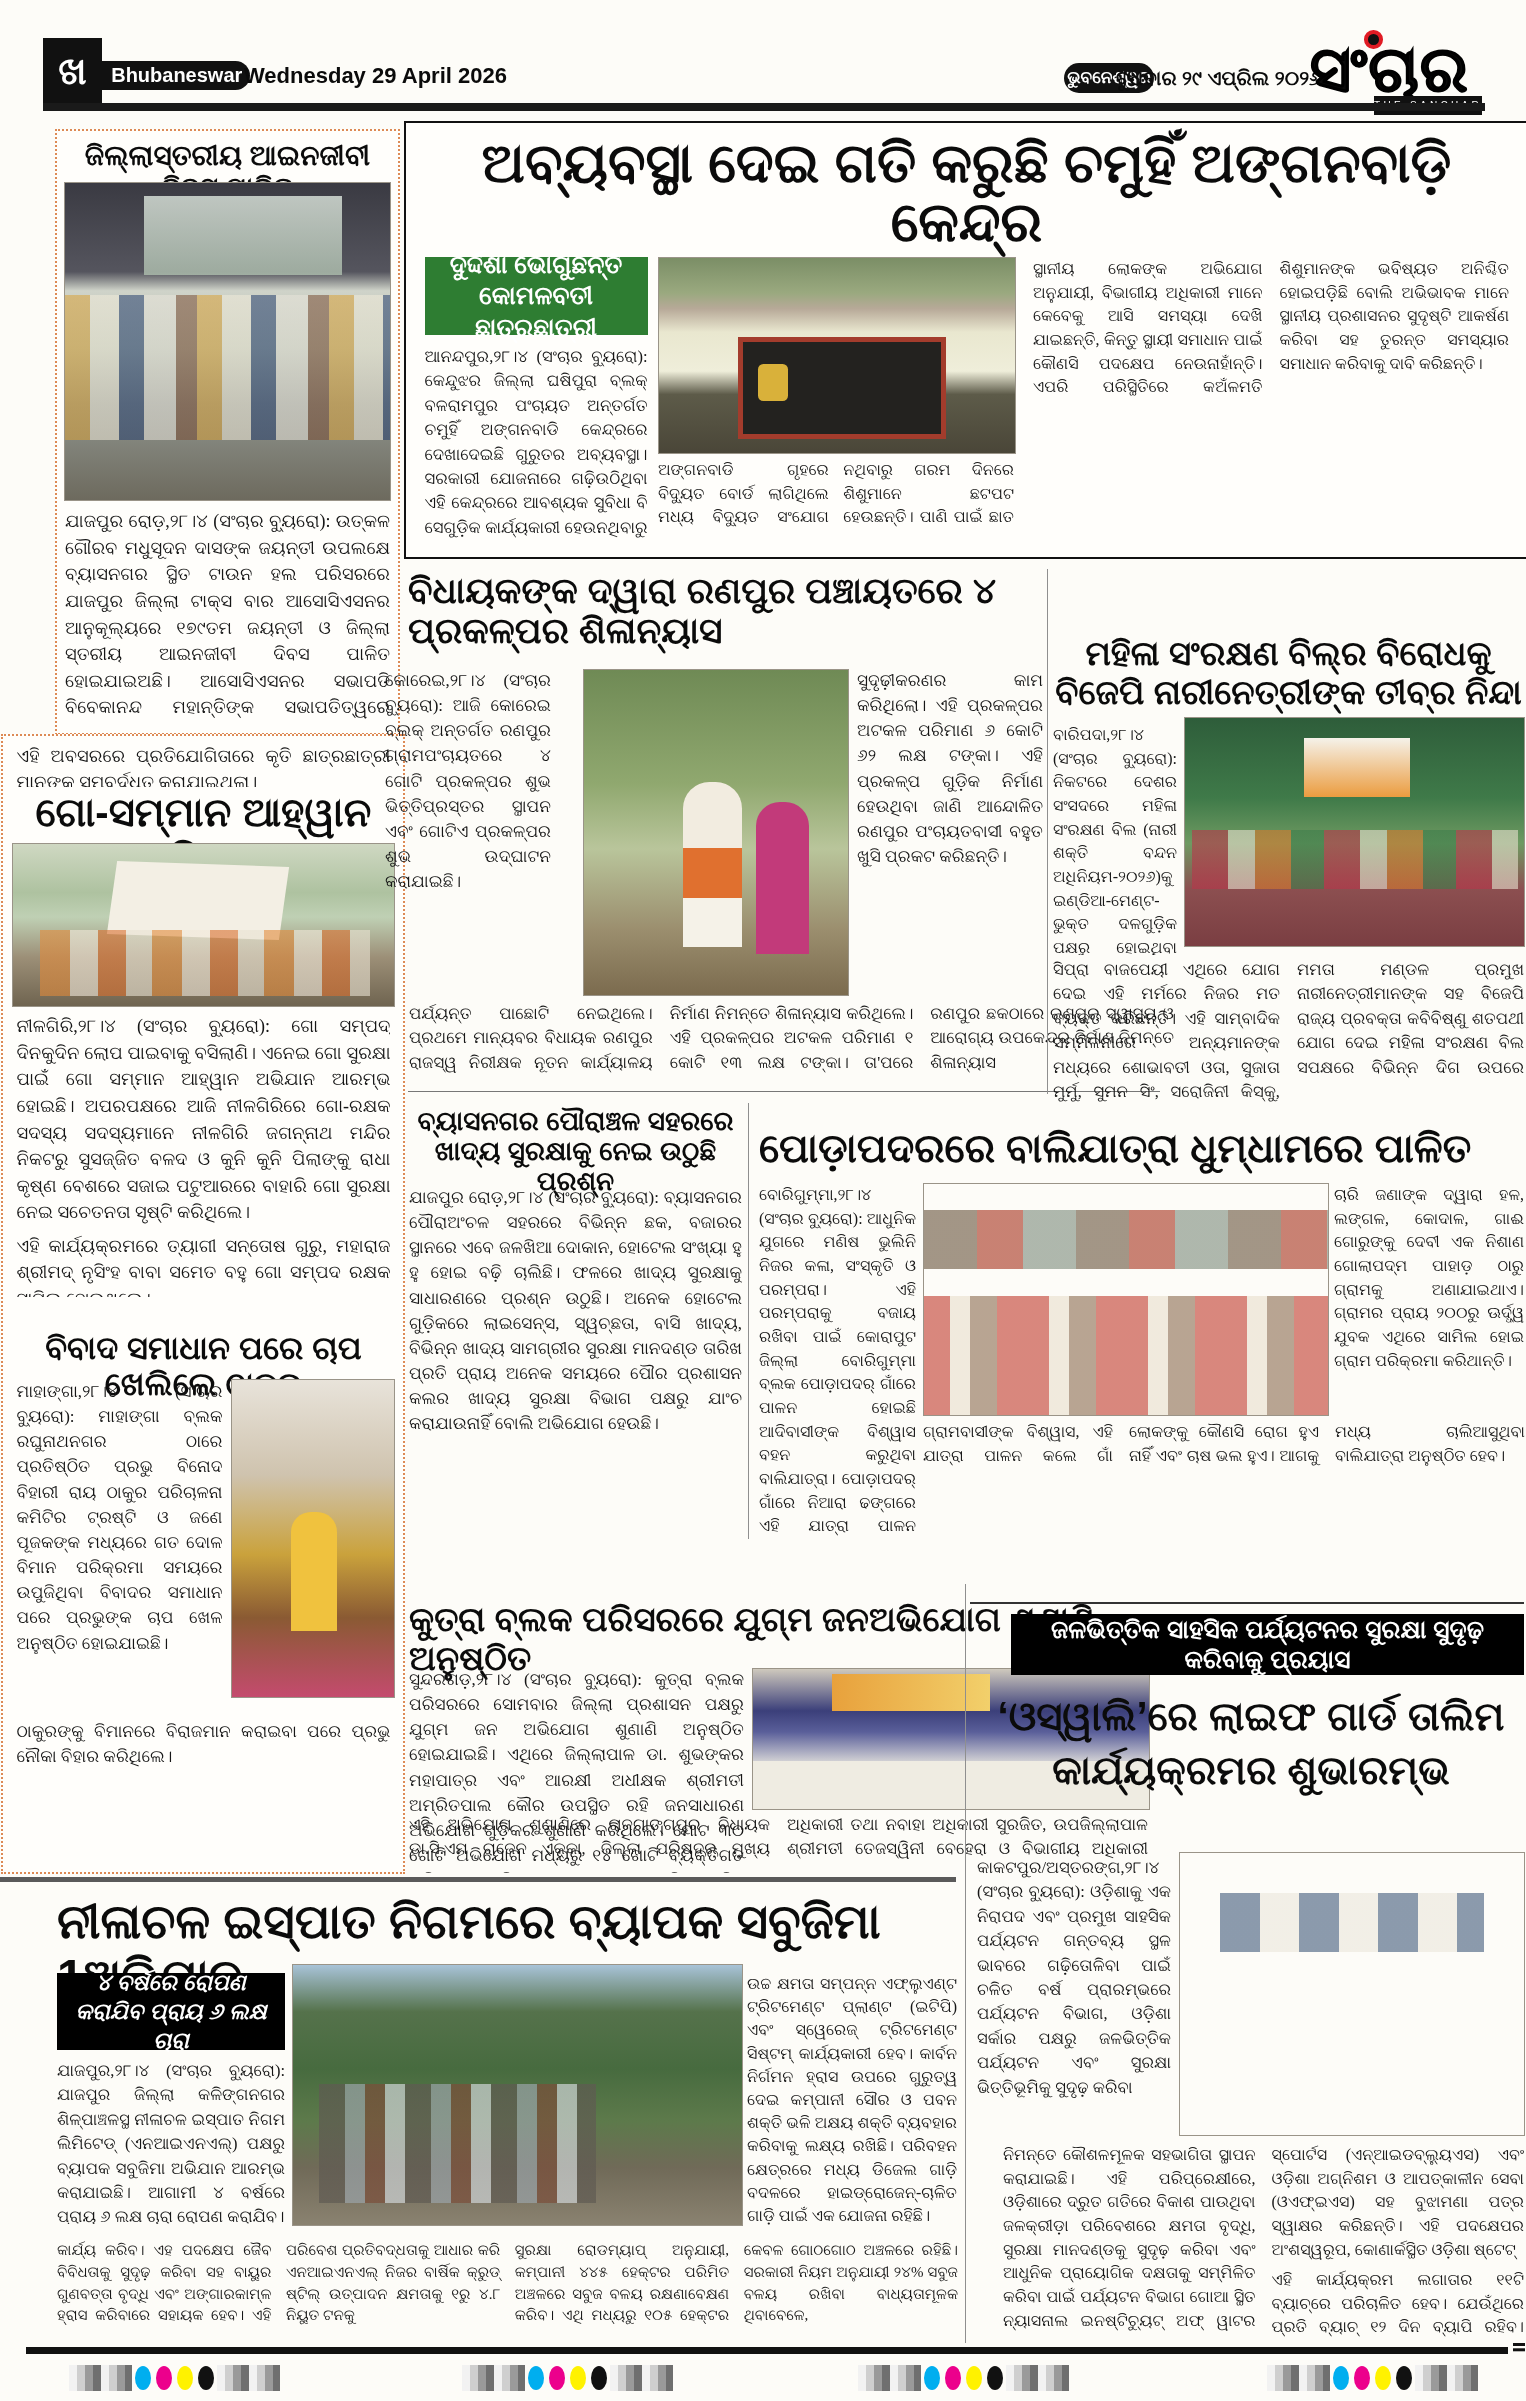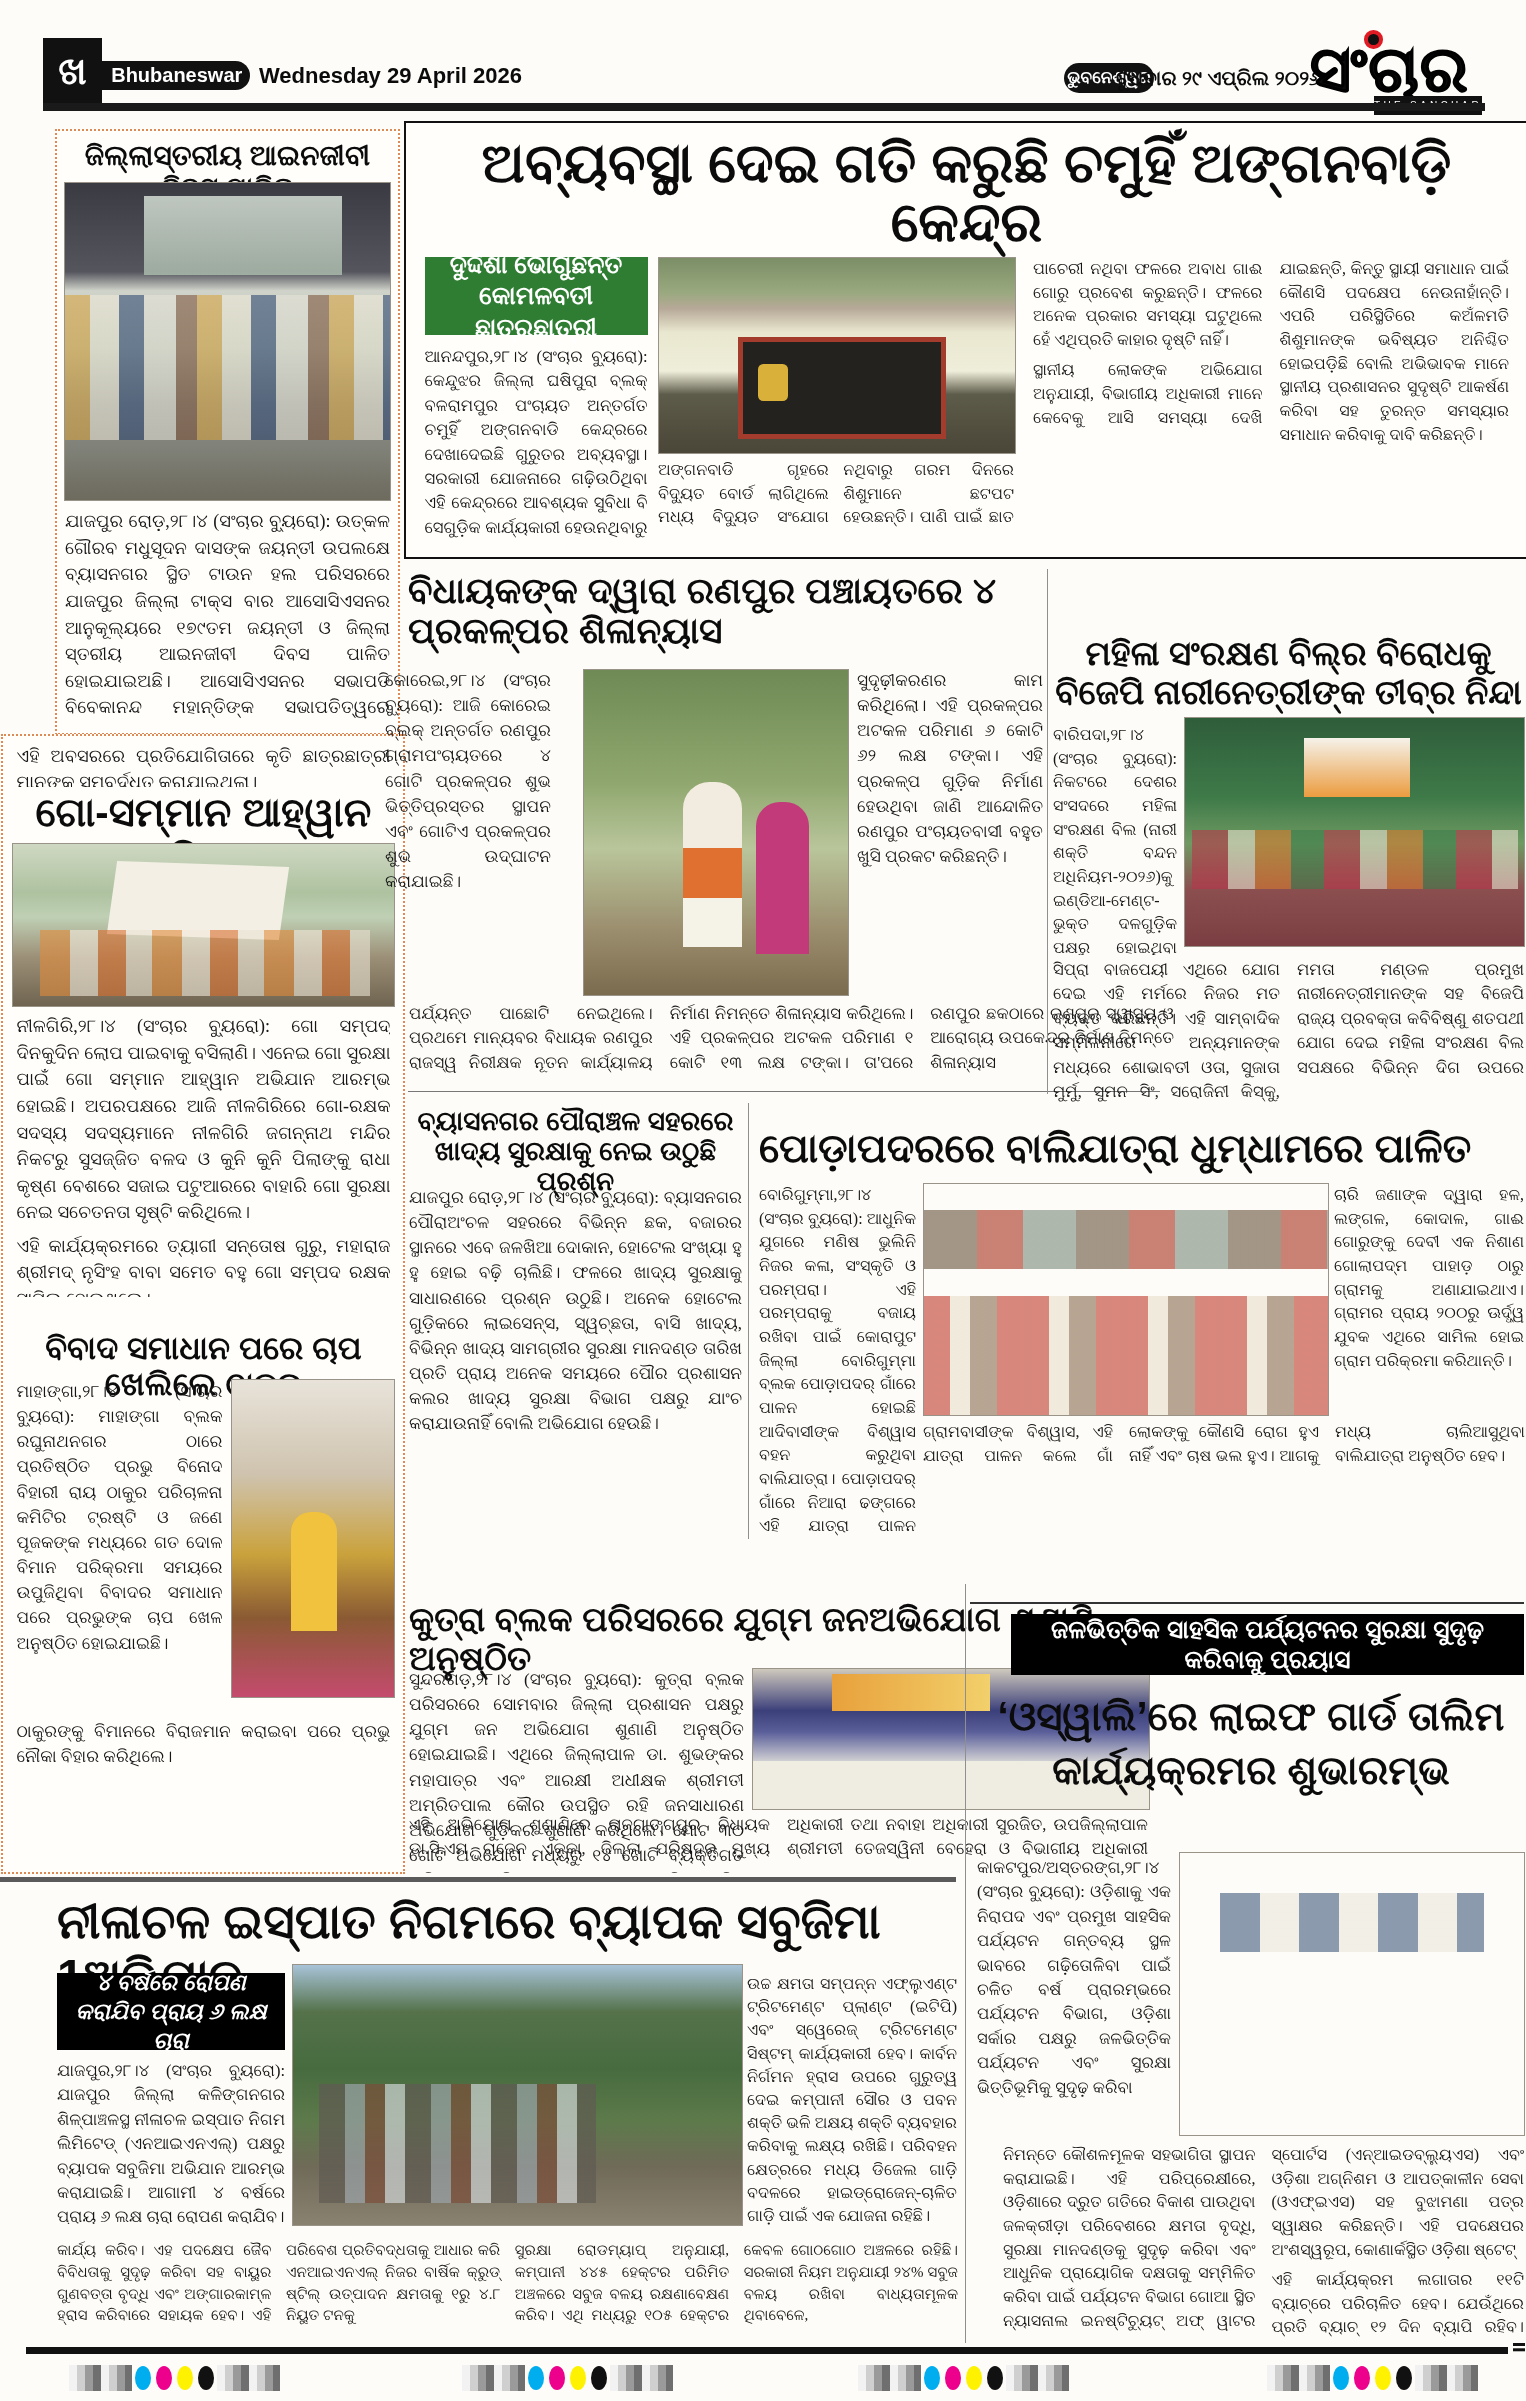--- a/index.html
+++ b/index.html
@@ -25,21 +25,21 @@
 <body>
 
 <div id="page">
 
   <div class="abs" style="left:43px;top:38px;width:59px;height:66px;background:#111;color:#fff;display:flex;align-items:center;justify-content:center;font-size:38px;font-weight:bold;">
     <span>ଖ</span>
   </div>
   <div class="abs hl" style="left:102px;top:61px;width:139px;height:29px;background:#111;color:#fff;border-radius:0 14.5px 14.5px 0;font-size:20px;line-height:29px;padding-left:9.2px;">
     <span>Bhubaneswar</span>
   </div>
-  <div class="abs hl" style="left:259px;top:63px;font-size:22px;">
+  <div class="abs hl" style="left:244px;top:63px;font-size:22px;">
     <span>Wednesday 29 April 2026</span>
   </div>
 
   <div class="abs hl" style="left:1064px;top:63px;width:90px;height:30px;background:#111;color:#fff;border-radius:16px;font-size:17px;line-height:30px;text-align:center;">
     <span>ଭୁବନେଶ୍ୱର</span>
   </div>
   <div class="abs hl" style="left:1116px;top:67px;font-size:20px;">
     <span>ବୁଧବାର ୨୯ ଏପ୍ରିଲ ୨୦୨୬</span>
   </div>
 
@@ -76,21 +76,20 @@
     </div>
     <div class="photo" style="left:252px;top:134px;width:356px;height:195px;background:
            linear-gradient(180deg,#7b8e66 0%,#9aa97f 18%,#b7a998 26%,#e9e7cf 38%,#efeeda 58%,#5d5b49 70%,#4a4638 100%);">
       <div class="abs" style="left:79px;top:79px;width:198px;height:92px;background:#23221f;border:5.3px solid #a33c2c;"></div>
       <div class="abs" style="left:99px;top:106px;width:30px;height:37px;background:#d9b13a;border-radius:5.3px;"></div>
     </div>
     <div class="body-txt" style="position:absolute;left:252px;top:335px;width:356px;height:84px;column-count:2;column-gap:14.5px;font-size:16px;">
       <p>ଅଙ୍ଗନବାଡି ଗୃହରେ ବିଦ୍ୟୁତ ବୋର୍ଡ ଲାଗିଥିଲେ ମଧ୍ୟ ବିଦ୍ୟୁତ ସଂଯୋଗ ନଥିବାରୁ ଗରମ ଦିନରେ ଶିଶୁମାନେ ଛଟପଟ ହେଉଛନ୍ତି। ପାଣି ପାଇଁ ଛାତ ଉପରେ ଟାଙ୍କି ରହିଥିଲେ ବି ପାଣି ଯୋଗାଣ ବ୍ୟବସ୍ଥା ନାହିଁ। ସେହିପରି, ଲାଟ୍ରିନ୍ ଥିଲେ ବି ତାହା ବ୍ୟବହାର ଯୋଗ୍ୟ ହୋଇନାହିଁ।</p>
     </div>
     <div class="body-txt" style="position:absolute;left:627px;top:134px;width:476px;height:288px;column-count:2;column-gap:17px;font-size:16px;">
-      <p>ପାଚେରୀ ନଥିବା ଫଳରେ ଅବାଧ ଗାଈ ଗୋରୁ ପ୍ରବେଶ କରୁଛନ୍ତି। ଫଳରେ ଅନେକ ପ୍ରକାର ସମସ୍ୟା ଘଟୁଥିଲେ ହେଁ ଏଥିପ୍ରତି କାହାର ଦୃଷ୍ଟି ନାହିଁ।</p>
       <p>ସ୍ଥାନୀୟ ଲୋକଙ୍କ ଅଭିଯୋଗ ଅନୁଯାୟୀ, ବିଭାଗୀୟ ଅଧିକାରୀ ମାନେ କେବେକୁ ଆସି ସମସ୍ୟା ଦେଖି ଯାଇଛନ୍ତି, କିନ୍ତୁ ସ୍ଥାୟୀ ସମାଧାନ ପାଇଁ କୌଣସି ପଦକ୍ଷେପ ନେଉନାହାଁନ୍ତି। ଏପରି ପରିସ୍ଥିତିରେ କଅଁଳମତି ଶିଶୁମାନଙ୍କ ଭବିଷ୍ୟତ ଅନିଶ୍ଚିତ ହୋଇପଡ଼ିଛି ବୋଲି ଅଭିଭାବକ ମାନେ ସ୍ଥାନୀୟ ପ୍ରଶାସନର ସୁଦୃଷ୍ଟି ଆକର୍ଷଣ କରିବା ସହ ତୁରନ୍ତ ସମସ୍ୟାର ସମାଧାନ କରିବାକୁ ଦାବି କରିଛନ୍ତି।</p>
     </div>
   </div>
 
   <div class="box-orange" style="left:1.3px;top:734px;width:400px;height:1136px;">
     <div class="body-txt" style="position:absolute;left:13.2px;top:6.6px;width:374px;height:44px;font-size:18px;">
       <p>ଏହି ଅବସରରେ ପ୍ରତିଯୋଗିତାରେ କୃତି ଛାତ୍ରଛାତ୍ରୀ ମାନଙ୍କୁ ସମ୍ବର୍ଦ୍ଧିତ କରାଯାଇଥିଲା।</p>
     </div>
     <div class="hl center" style="position:absolute;left:6.6px;top:54px;width:387px;font-size:40px;">ଗୋ-ସମ୍ମାନ ଆହ୍ୱାନ ଅଭିଯାନ</div>
     <div class="photo" style="left:9.2px;top:107px;width:381px;height:162px;background:

